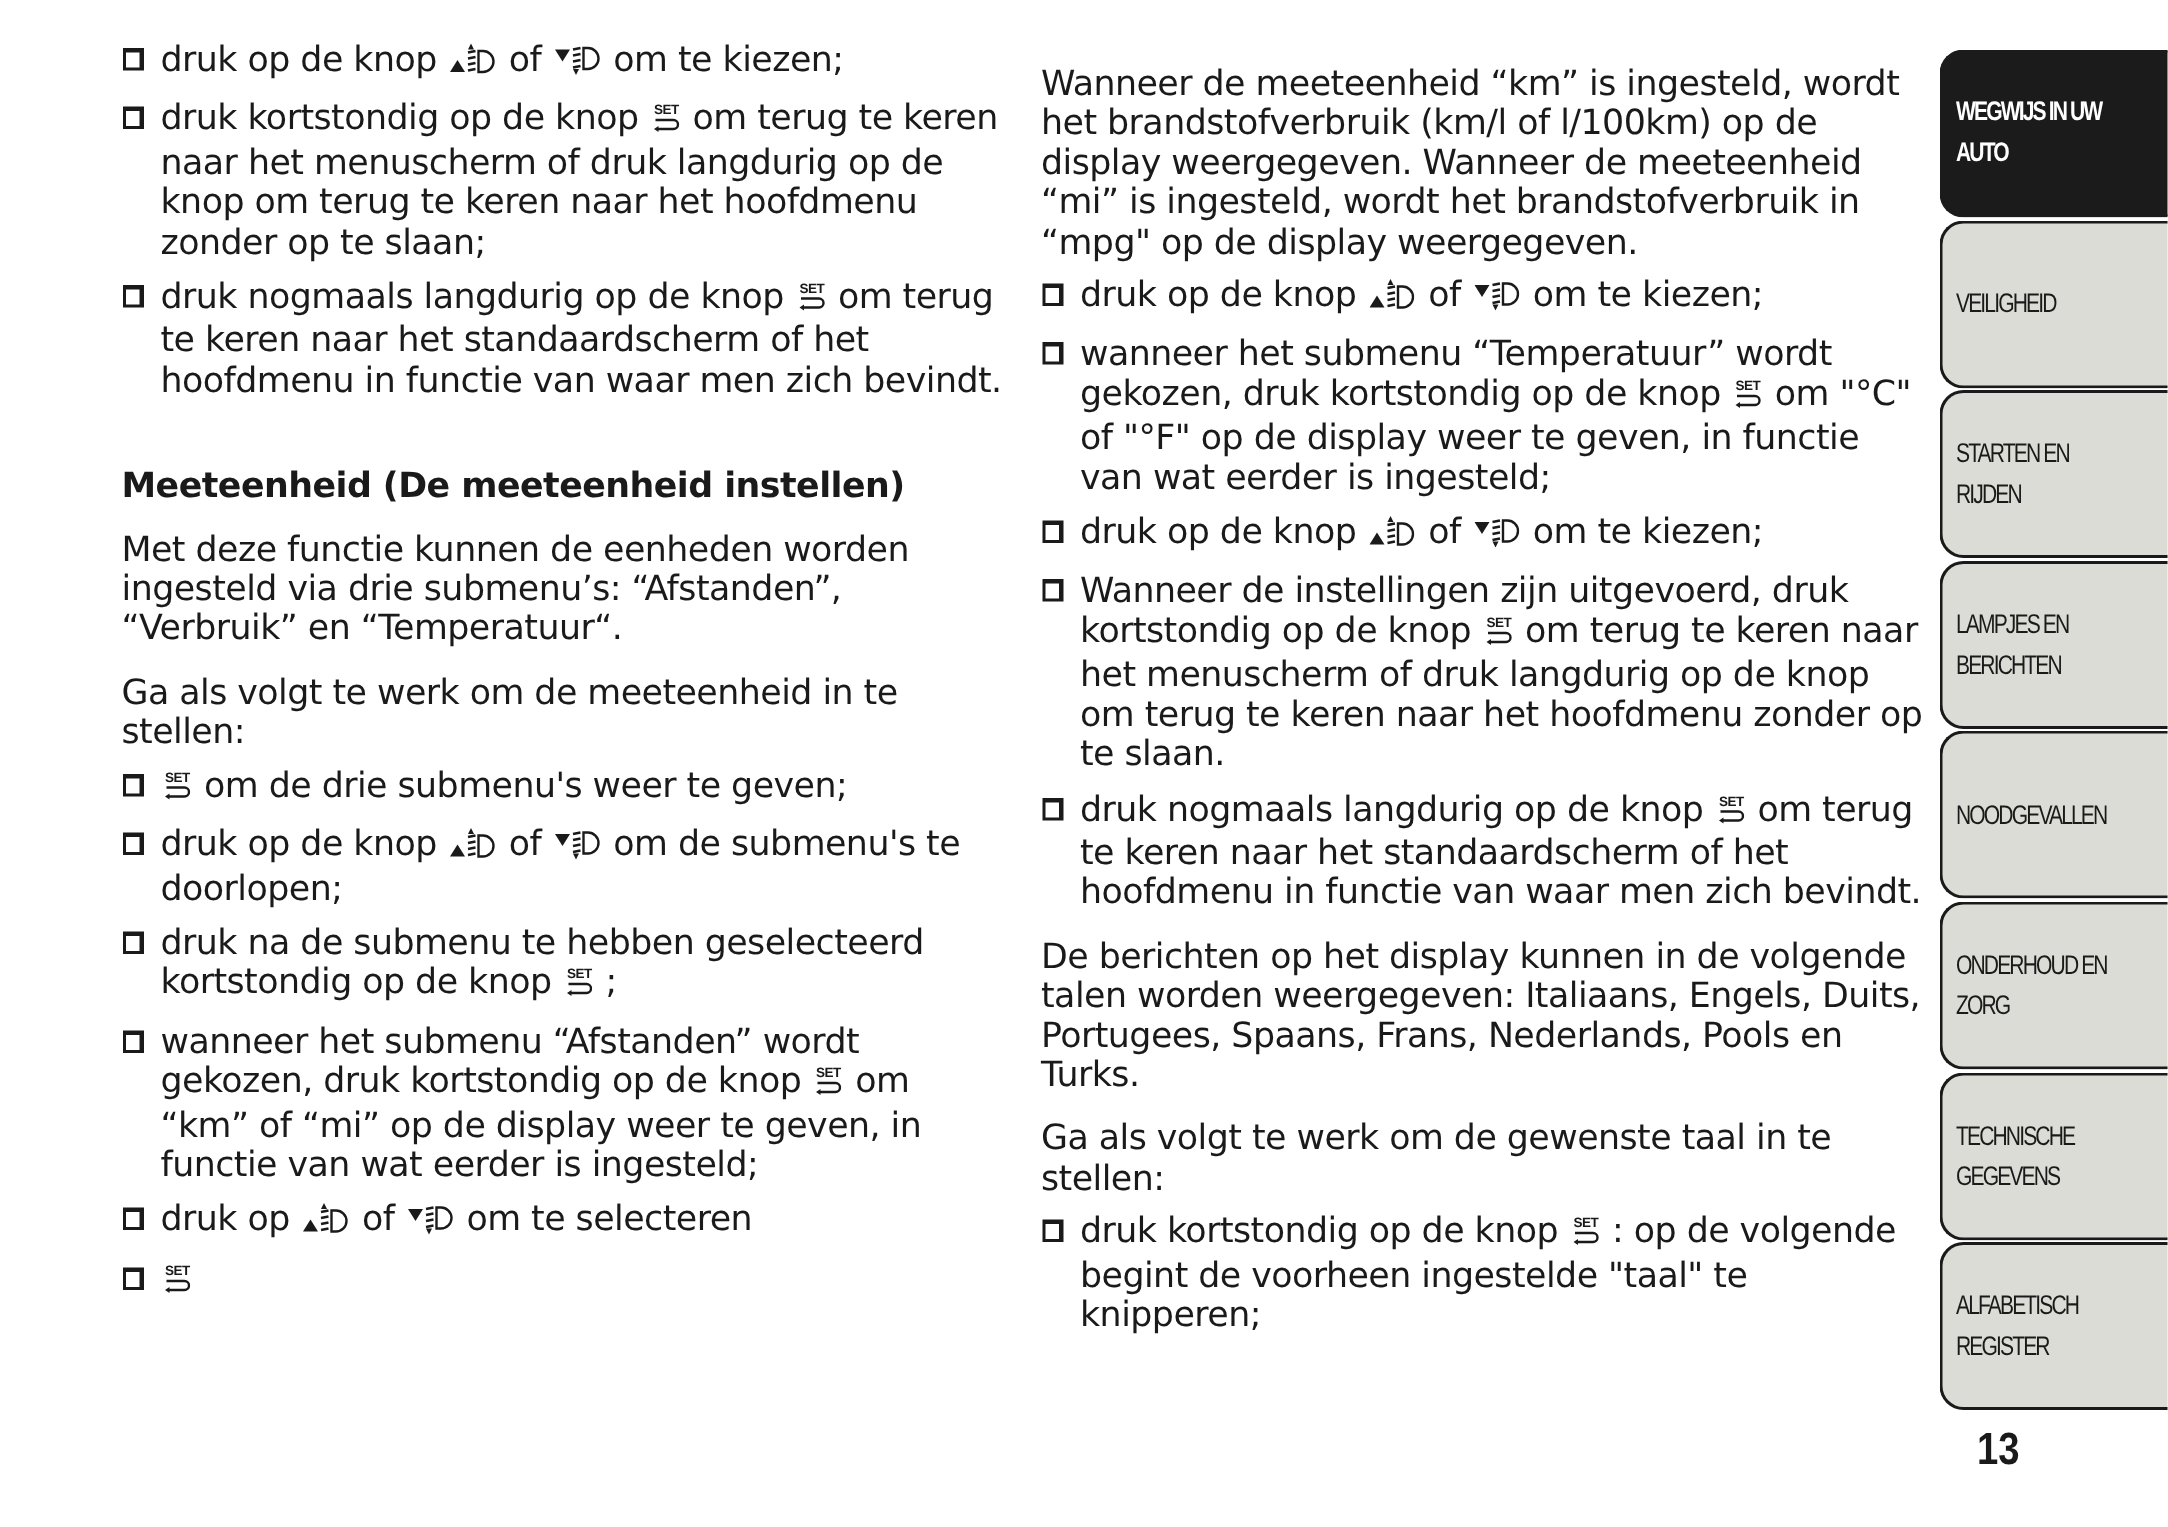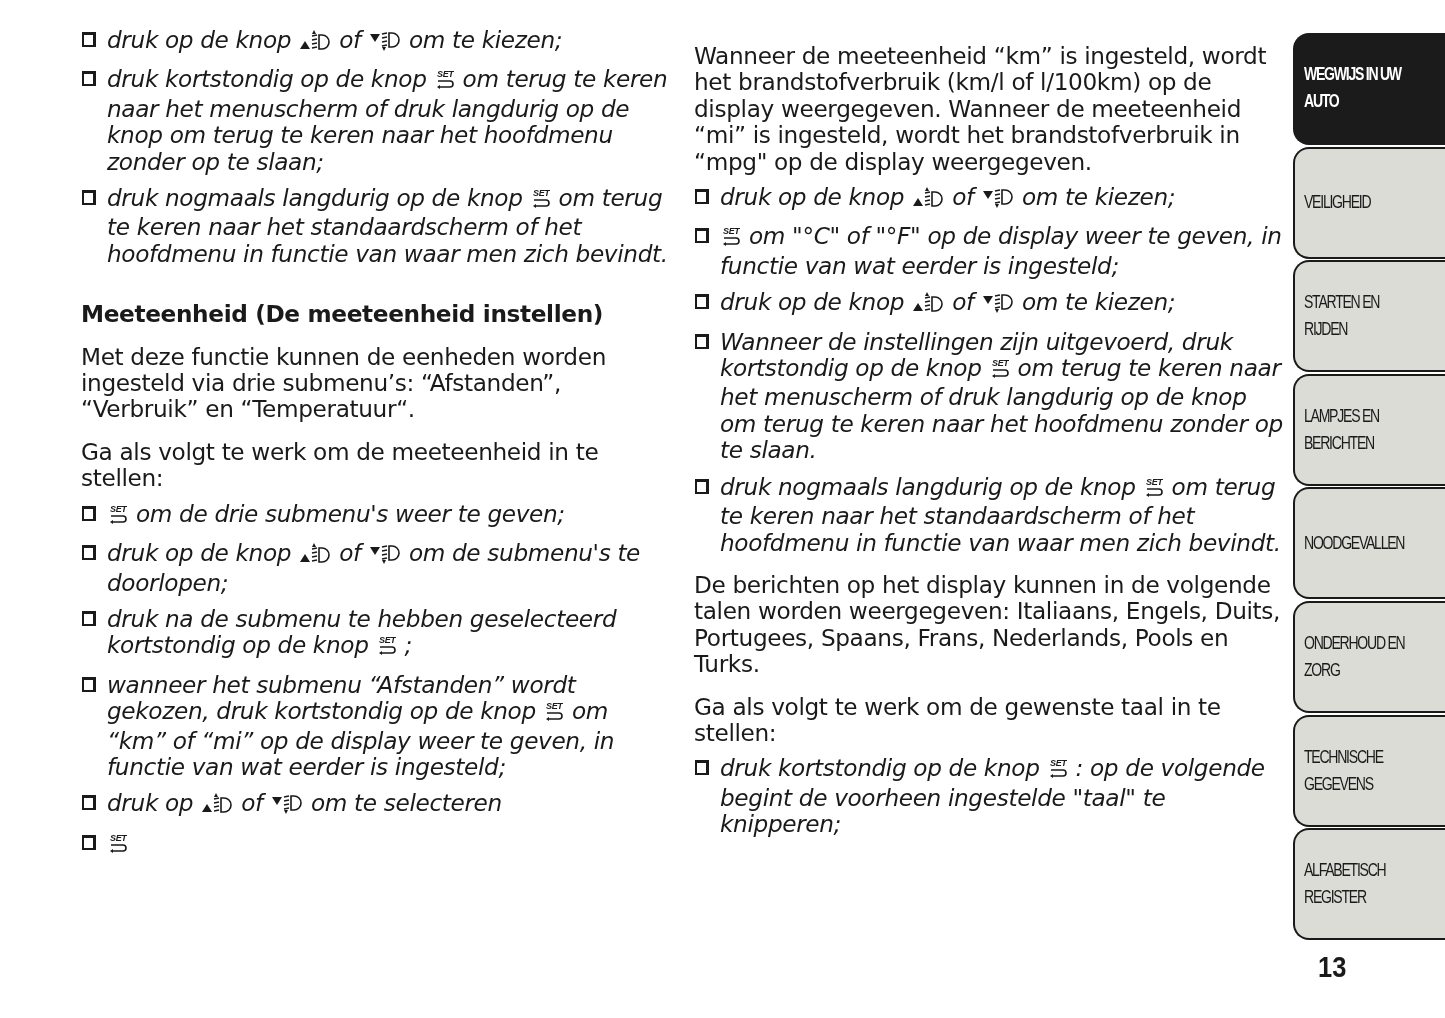--- a/index.html
+++ b/index.html
@@ -4,22 +4,22 @@
 <style>
   html, body { margin: 0; padding: 0; }
   body {
     width: 1445px; height: 1018px; background: #ffffff; position: relative; overflow: hidden;
     font-family: "DejaVu Sans", sans-serif; color: #1a1a1a;
   }
   .col { position: absolute; top: 27px; font-size: 23.2px; line-height: 26.4px; letter-spacing: -0.35px; }
   .col-left { left: 81px; width: 590px; }
   .col-right { left: 694px; width: 590px; }
   .para { margin: 16px 0 9px 0; }
-  .heading { font-weight: bold; margin: 34px 0 14px 0; }
-  .bullet { position: relative; padding-left: 26px; margin: 0 0 10px 0; font-style: italic; }
+  .heading { font-weight: bold; margin: 44px 0 14px 0; }
+  .bullet { position: relative; padding-left: 26px; margin: 0 0 10px 0; }
   .bullet .box {
     position: absolute; left: 1px; top: 5px; width: 14px; height: 15px;
     border: 2px solid #1a1a1a; box-sizing: border-box; border-top-width: 3px; border-right-width: 3px;
   }
   .ic { display: inline-block; vertical-align: -3px; margin: 0 2px; }
   .tabs { position: absolute; left: 1293px; top: 33px; width: 160px; }
   .tab {
     position: relative; height: 112px; margin-bottom: 1.6px; background: #dcdcd6;
     border: 2px solid #1a1a1a; border-right: none; border-radius: 16px 0 0 16px;
     box-sizing: border-box; display: flex; align-items: center; padding-left: 9px;
@@ -156,21 +156,21 @@
             <polygon points="0,5 5,13 10,5" fill="#1a1a1a"></polygon>
             <g stroke="#1a1a1a" stroke-width="1.6" fill="none">
               <line x1="12" y1="5" x2="17" y2="4"></line>
               <line x1="12" y1="9" x2="17" y2="8"></line>
               <line x1="12" y1="13" x2="17" y2="12"></line>
               <line x1="12" y1="17" x2="17" y2="16"></line>
               <path d="M19 4 L22 4 A7 7 0 0 1 22 18 L19 18 Z"></path>
             </g>
             <polygon points="14,22 12,18 16,18" fill="#1a1a1a"></polygon>
           </svg></span><span> om te kiezen;</span></div>
-      <div class="bullet"><span class="box"></span><span class="ic"><svg width="18" height="22" viewBox="0 0 18 22">
+      <div class="bullet"><span class="box"></span><span>wanneer het submenu “Temperatuur” wordt gekozen, druk kortstondig op de knop </span><span class="ic"><svg width="18" height="22" viewBox="0 0 18 22">
             <text x="1" y="9" font-family="Liberation Sans, sans-serif" font-size="9" font-weight="bold" fill="#1a1a1a">SET</text>
             <path d="M2 13 L14 13 A3 3 0 0 1 14 19 L3 19" stroke="#1a1a1a" stroke-width="1.6" fill="none"></path>
             <polygon points="1,19 4,17 4,21" fill="#1a1a1a"></polygon>
           </svg></span><span> om "°C" of "°F" op de display weer te geven, in functie van wat eerder is ingesteld;</span></div>
       <div class="bullet"><span class="box"></span><span>druk op de knop </span><span class="ic"><svg width="30" height="22" viewBox="0 0 30 22">
             <polygon points="0,20 5,12 10,20" fill="#1a1a1a"></polygon>
             <g stroke="#1a1a1a" stroke-width="1.6" fill="none">
               <line x1="12" y1="7" x2="17" y2="6"></line>
               <line x1="12" y1="11" x2="17" y2="10"></line>
               <line x1="12" y1="15" x2="17" y2="14"></line>

